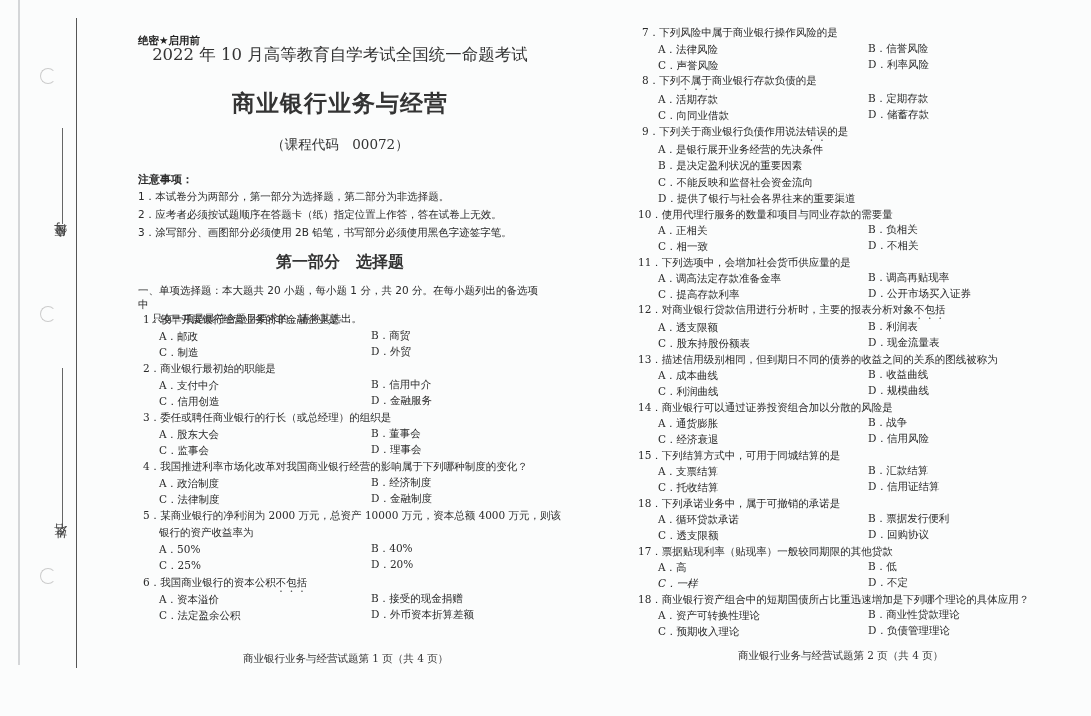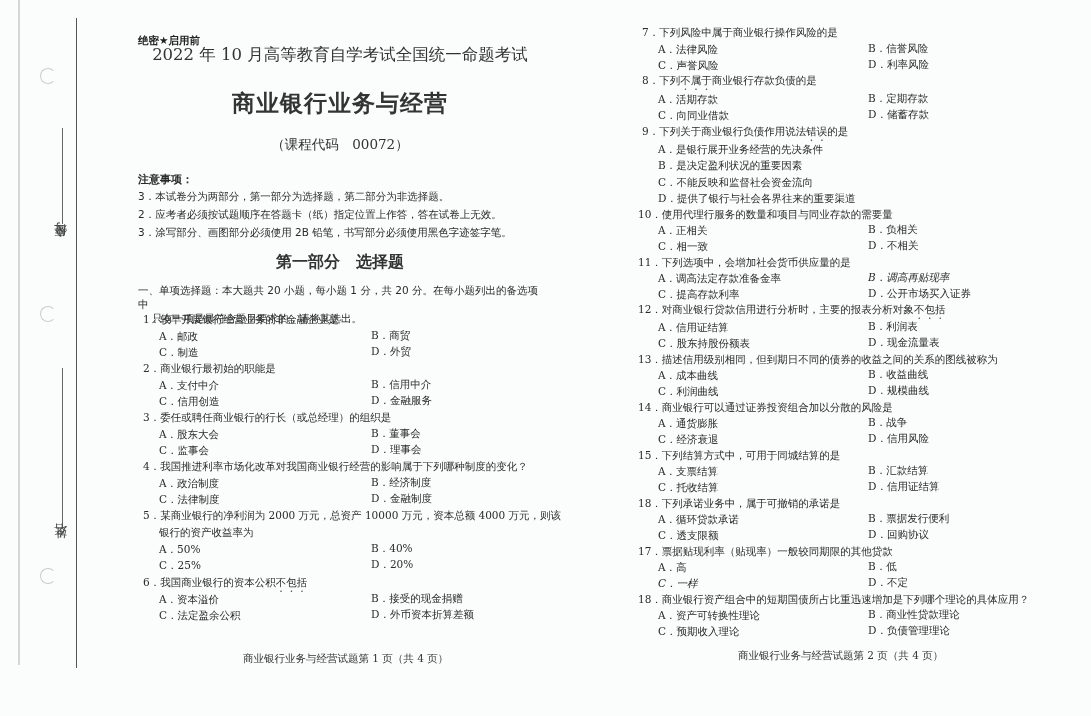--- a/index.html
+++ b/index.html
@@ -46,21 +46,21 @@
 <div class="vlabel" style="top:228px;">座位号：</div>
 <div class="field-line" style="top:368px;height:160px;"></div>
 <div class="vlabel" style="top:530px;">姓名：</div>
 
 <div class="page left-page">
   <div class="secret">绝密★启用前</div>
   <div class="exam-title">2022 年 10 月高等教育自学考试全国统一命题考试</div>
   <div class="subject-title">商业银行业务与经营</div>
   <div class="course-code">（课程代码　00072）</div>
   <div class="notes-title">注意事项：</div>
-  <div class="note" style="top:190px;">3．本试卷分为两部分，第一部分为选择题，第二部分为非选择题。</div>
+  <div class="note" style="top:190px;">1．本试卷分为两部分，第一部分为选择题，第二部分为非选择题。</div>
   <div class="note" style="top:208px;">2．应考者必须按试题顺序在答题卡（纸）指定位置上作答，答在试卷上无效。</div>
   <div class="note" style="top:226px;">3．涂写部分、画图部分必须使用 2B 铅笔，书写部分必须使用黑色字迹签字笔。</div>
   <div class="part-title">第一部分　选择题</div>
   <div class="section-head">
     <span>一、单项选择题：本大题共 20 小题，每小题 1 分，共 20 分。在每小题列出的备选项中</span>
     <span class="l2">只有一项是最符合题目要求的，请将其选出。</span>
   </div>
 
   <div class="q" style="left:8px;top:313px;">1．较早开展银行经营业务的非金融企业是</div>
   <div class="opt" style="left:24px;top:330px;">A．邮政</div>
@@ -123,26 +123,26 @@
   <div class="opt" style="left:20px;top:192px;">D．提供了银行与社会各界往来的重要渠道</div>
 
   <div class="q" style="left:0px;top:208px;">10．使用代理行服务的数量和项目与同业存款的需要量</div>
   <div class="opt" style="left:20px;top:224px;">A．正相关</div>
   <div class="opt" style="left:230px;top:223px;">B．负相关</div>
   <div class="opt" style="left:20px;top:240px;">C．相一致</div>
   <div class="opt" style="left:230px;top:239px;">D．不相关</div>
 
   <div class="q" style="left:0px;top:256px;">11．下列选项中，会增加社会货币供应量的是</div>
   <div class="opt" style="left:20px;top:272px;">A．调高法定存款准备金率</div>
-  <div class="opt" style="left:230px;top:271px;font-style:italic;">B．调高再贴现率</div>
+  <div class="opt" style="left:230px;top:271px;">B．调高再贴现率</div>
   <div class="opt" style="left:20px;top:288px;">C．提高存款利率</div>
   <div class="opt" style="left:230px;top:287px;">D．公开市场买入证券</div>
 
   <div class="q" style="left:0px;top:303px;"><span>12．对商业银行贷款信用进行分析时，主要的报表分析对象</span><span class="emph">不包括</span></div>
-  <div class="opt" style="left:20px;top:321px;">A．信用证结算</div>
+  <div class="opt" style="left:20px;top:321px;">A．透支限额</div>
   <div class="opt" style="left:230px;top:320px;">B．利润表</div>
   <div class="opt" style="left:20px;top:337px;">C．股东持股份额表</div>
   <div class="opt" style="left:230px;top:336px;">D．现金流量表</div>
 
   <div class="q" style="left:0px;top:353px;">13．描述信用级别相同，但到期日不同的债券的收益之间的关系的图线被称为</div>
   <div class="opt" style="left:20px;top:369px;">A．成本曲线</div>
   <div class="opt" style="left:230px;top:368px;">B．收益曲线</div>
   <div class="opt" style="left:20px;top:385px;">C．利润曲线</div>
   <div class="opt" style="left:230px;top:384px;">D．规模曲线</div>
 

